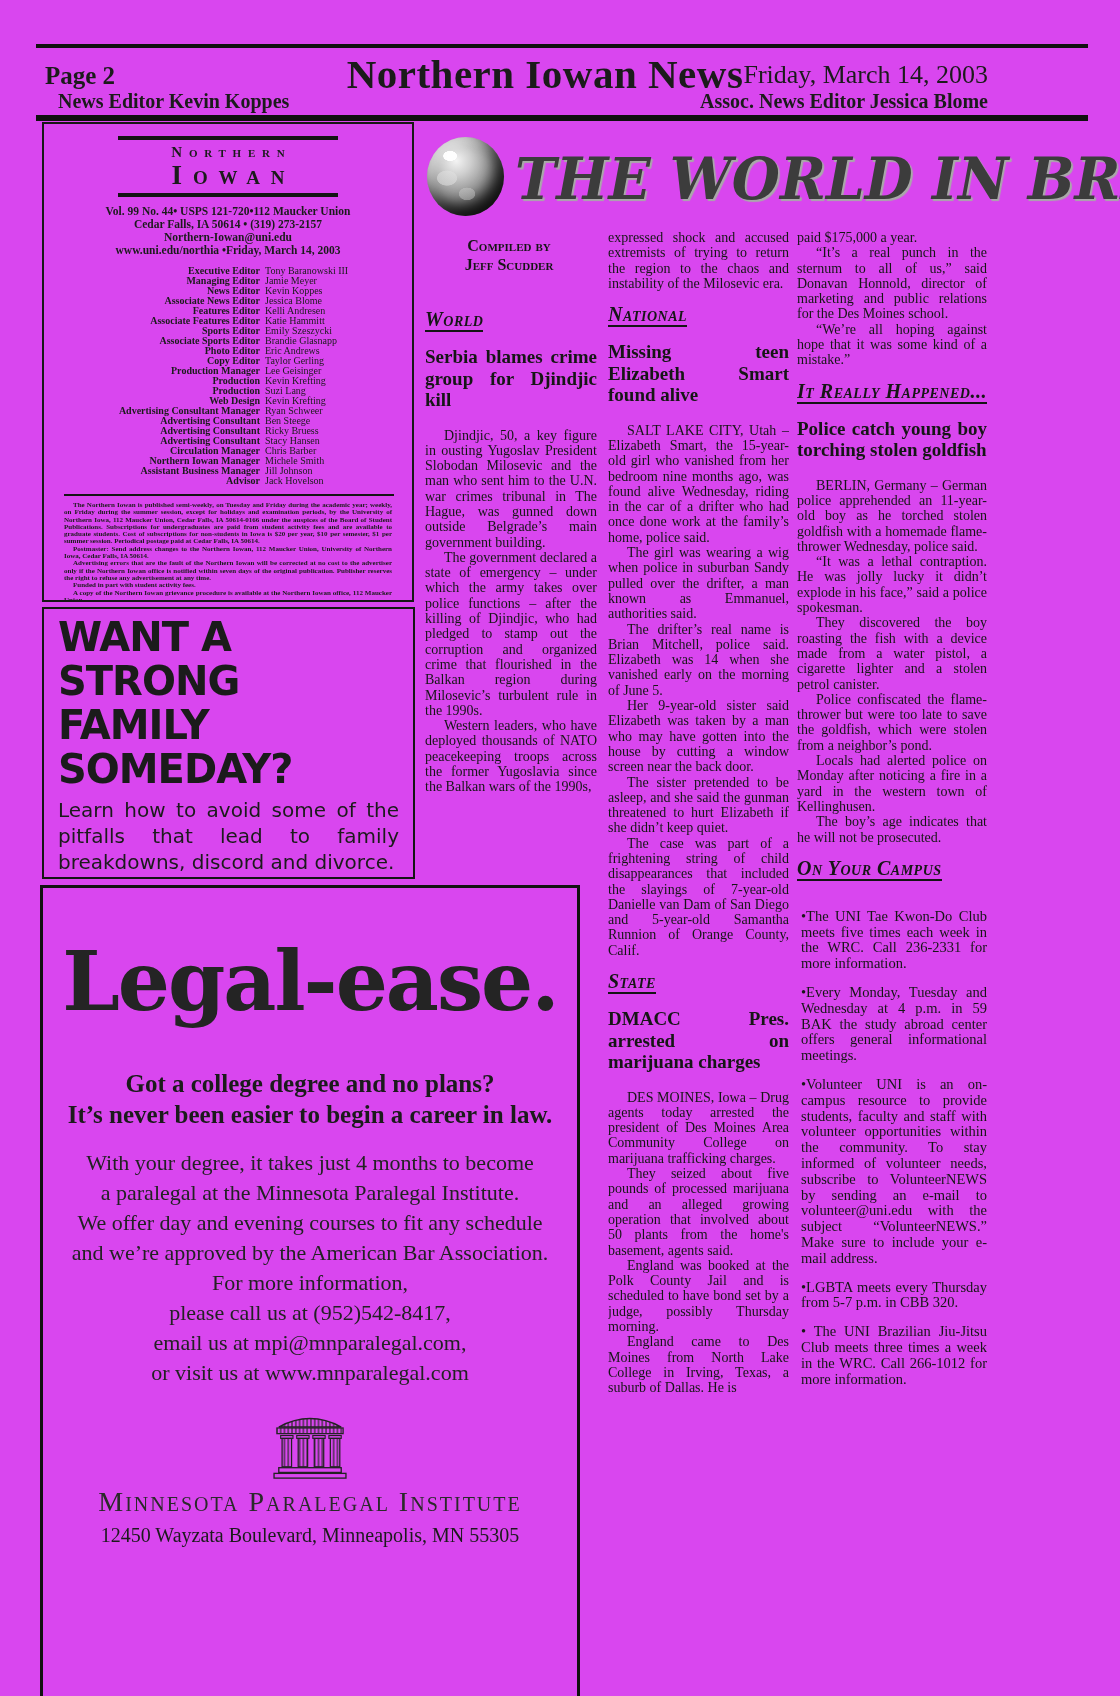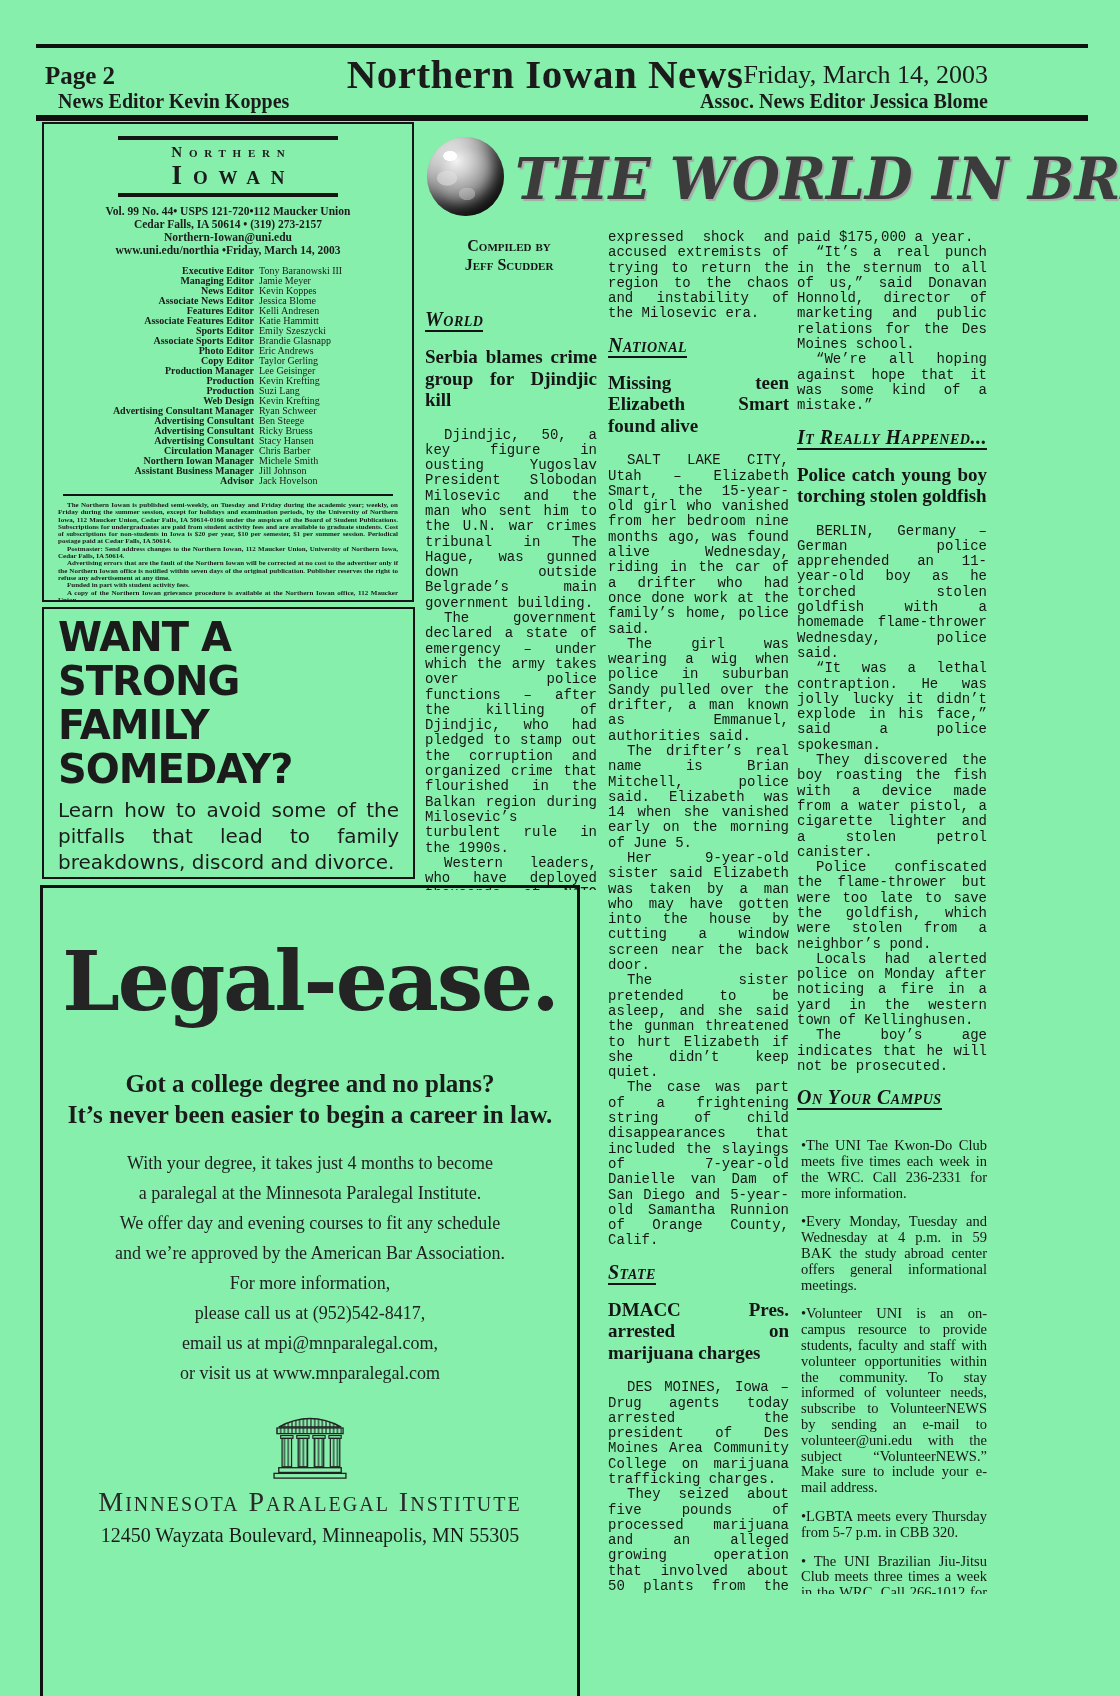--- a/index.html
+++ b/index.html
@@ -1,35 +1,35 @@
 <!DOCTYPE html>
 <html><head>
 <meta charset="utf-8">
 <style>
   * { box-sizing: border-box; }
   html,body { margin:0; padding:0; background:#d9d7d0; }
   .page {
     position:relative; width:1120px; height:1696px; margin:0 auto;
-    background:#86efac; color:#1b1b1b;
+    background:#d946ef; color:#1b1b1b;
     font-family:"Liberation Serif", serif;
     overflow:hidden;
   }
   .rule { position:absolute; background:#101010; }
   .top-rule { left:36px; top:44px; width:1052px; height:4px; }
   .thick-rule { left:36px; top:115px; width:1052px; height:6px; }
 
   .hdr-pagenum { position:absolute; left:45px; top:62px; font-size:25px; font-weight:bold; }
   .hdr-title { position:absolute; left:0; top:50px; width:1090px; text-align:center; font-size:41px; font-weight:bold; letter-spacing:.5px; }
   .hdr-date { position:absolute; right:132px; top:60px; font-size:26px; }
   .hdr-newsed { position:absolute; left:58px; top:90px; font-size:20px; font-weight:bold; }
   .hdr-assoced { position:absolute; right:132px; top:90px; font-size:20px; font-weight:bold; }
 
   
   .masthead { position:absolute; left:42px; top:122px; width:372px; height:480px;
-    border:2px solid #161616; padding:8px 14px 4px; overflow:hidden; }
+    border:2px solid #161616; padding:8px 20px 4px; overflow:hidden; }
   .mh-rule { width:220px; height:4px; background:#141414; margin:4px auto; }
   .mh-logo1 { text-align:center; font-variant:small-caps; font-weight:bold; font-size:15px; letter-spacing:.45em; padding-left:.45em; }
   .mh-logo2 { text-align:center; font-variant:small-caps; font-weight:bold; font-size:27px; letter-spacing:.4em; padding-left:.4em; line-height:28px; }
   .mh-info { margin-top:8px; text-align:center; font-weight:bold; font-size:11.5px; line-height:13px; }
   .mh-staff { margin-top:9px; font-size:10px; line-height:10px; }
   .staff-row { white-space:nowrap; }
   .staff-role { display:inline-block; width:196px; text-align:right; font-weight:bold; margin-right:5px; }
   .mh-div { width:330px; height:2px; background:#141414; margin:8px auto 6px; }
   .mh-fine p { margin:0; font-size:7px; line-height:7.3px; font-weight:bold; text-align:justify; text-indent:9px; }
 
@@ -39,21 +39,21 @@
   .fam-title { font-size:40px; line-height:44px; font-weight:bold; letter-spacing:-1px; }
   .fam-intro { margin:6px 0 4px; font-size:20px; line-height:26px; text-align:justify; }
   .fam-item { position:relative; padding-left:48px; font-size:15px; line-height:18px; margin-bottom:6px; }
   .fam-item::before { content:"•"; position:absolute; left:14px; top:0; }
 
   
   .legal-ad { position:absolute; left:40px; top:885px; width:540px; height:916px;
     border:3px solid #111; text-align:center; overflow:hidden; }
   .legal-logo { margin-top:48px; font-family:"DejaVu Serif", serif; font-weight:bold; font-size:82px; line-height:90px; letter-spacing:-2px; color:#242424; }
   .legal-heads { margin-top:42px; font-weight:bold; font-size:25px; line-height:31px; }
-  .legal-body { margin-top:18px; font-size:18px; line-height:30px; color:#222; }
+  .legal-body { margin-top:18px; font-size:22px; line-height:30px; color:#222; }
   .legal-icon { margin-top:22px; }
   .legal-inst { margin-top:2px; font-variant:small-caps; font-size:28px; letter-spacing:2px; color:#2a2a2a; }
   .legal-addr { margin-top:6px; font-size:20px; }
 
   
   .globe { position:absolute; left:427px; top:137px; width:77px; height:79px; border-radius:50%;
     background: radial-gradient(circle at 38% 30%, #f4f4f4 0%, #cfcfcf 20%, #9c9c9c 42%, #4f4f4f 72%, #0d0d0d 100%);
     box-shadow: inset -8px -10px 14px rgba(0,0,0,.75), inset 4px 5px 8px rgba(255,255,255,.45); }
   .globe::after { content:""; position:absolute; inset:0; border-radius:50%;
     background:
@@ -67,21 +67,21 @@
   
   .col { position:absolute; top:230px; color:#161616; }
   .col1 { left:425px; width:172px; height:660px; overflow:hidden; }
   .col2 { left:608px; width:181px; height:1364px; overflow:hidden; }
   .col3 { left:797px; width:190px; height:1364px; overflow:hidden; }
   .compiled { text-align:center; font-variant:small-caps; font-weight:bold; font-size:16px; line-height:19px; margin:6px 4px 34px 0; }
   .section-hdr { display:inline-block; font-style:italic; font-weight:bold; font-variant:small-caps;
     font-size:20px; line-height:22px; letter-spacing:.5px; border-bottom:2px solid #141414; margin:0 0 14px 0; }
   .mt { margin-top:12px;font-style:italic; }
   .hl { font-size:19px; line-height:21.5px; font-weight:bold; text-align:justify; margin:0 0 17px 0; }
-  .bp { margin:0; font-size:14px; line-height:15.3px; text-align:justify; text-indent:19px;font-family:Liberation Mono, monospace; }
+  .bp { margin:0; font-size:14px; line-height:15.3px; text-align:justify; text-indent:19px; }
   .bp.ni { text-indent:0; }
   .gap { height:14px; }
   .ci { margin:0 0 13px 4px; font-size:14.5px; line-height:15.8px; text-align:justify; }
 </style>
 </head>
 <body>
 
 <div class="page">
 
   <div class="rule top-rule"></div>

